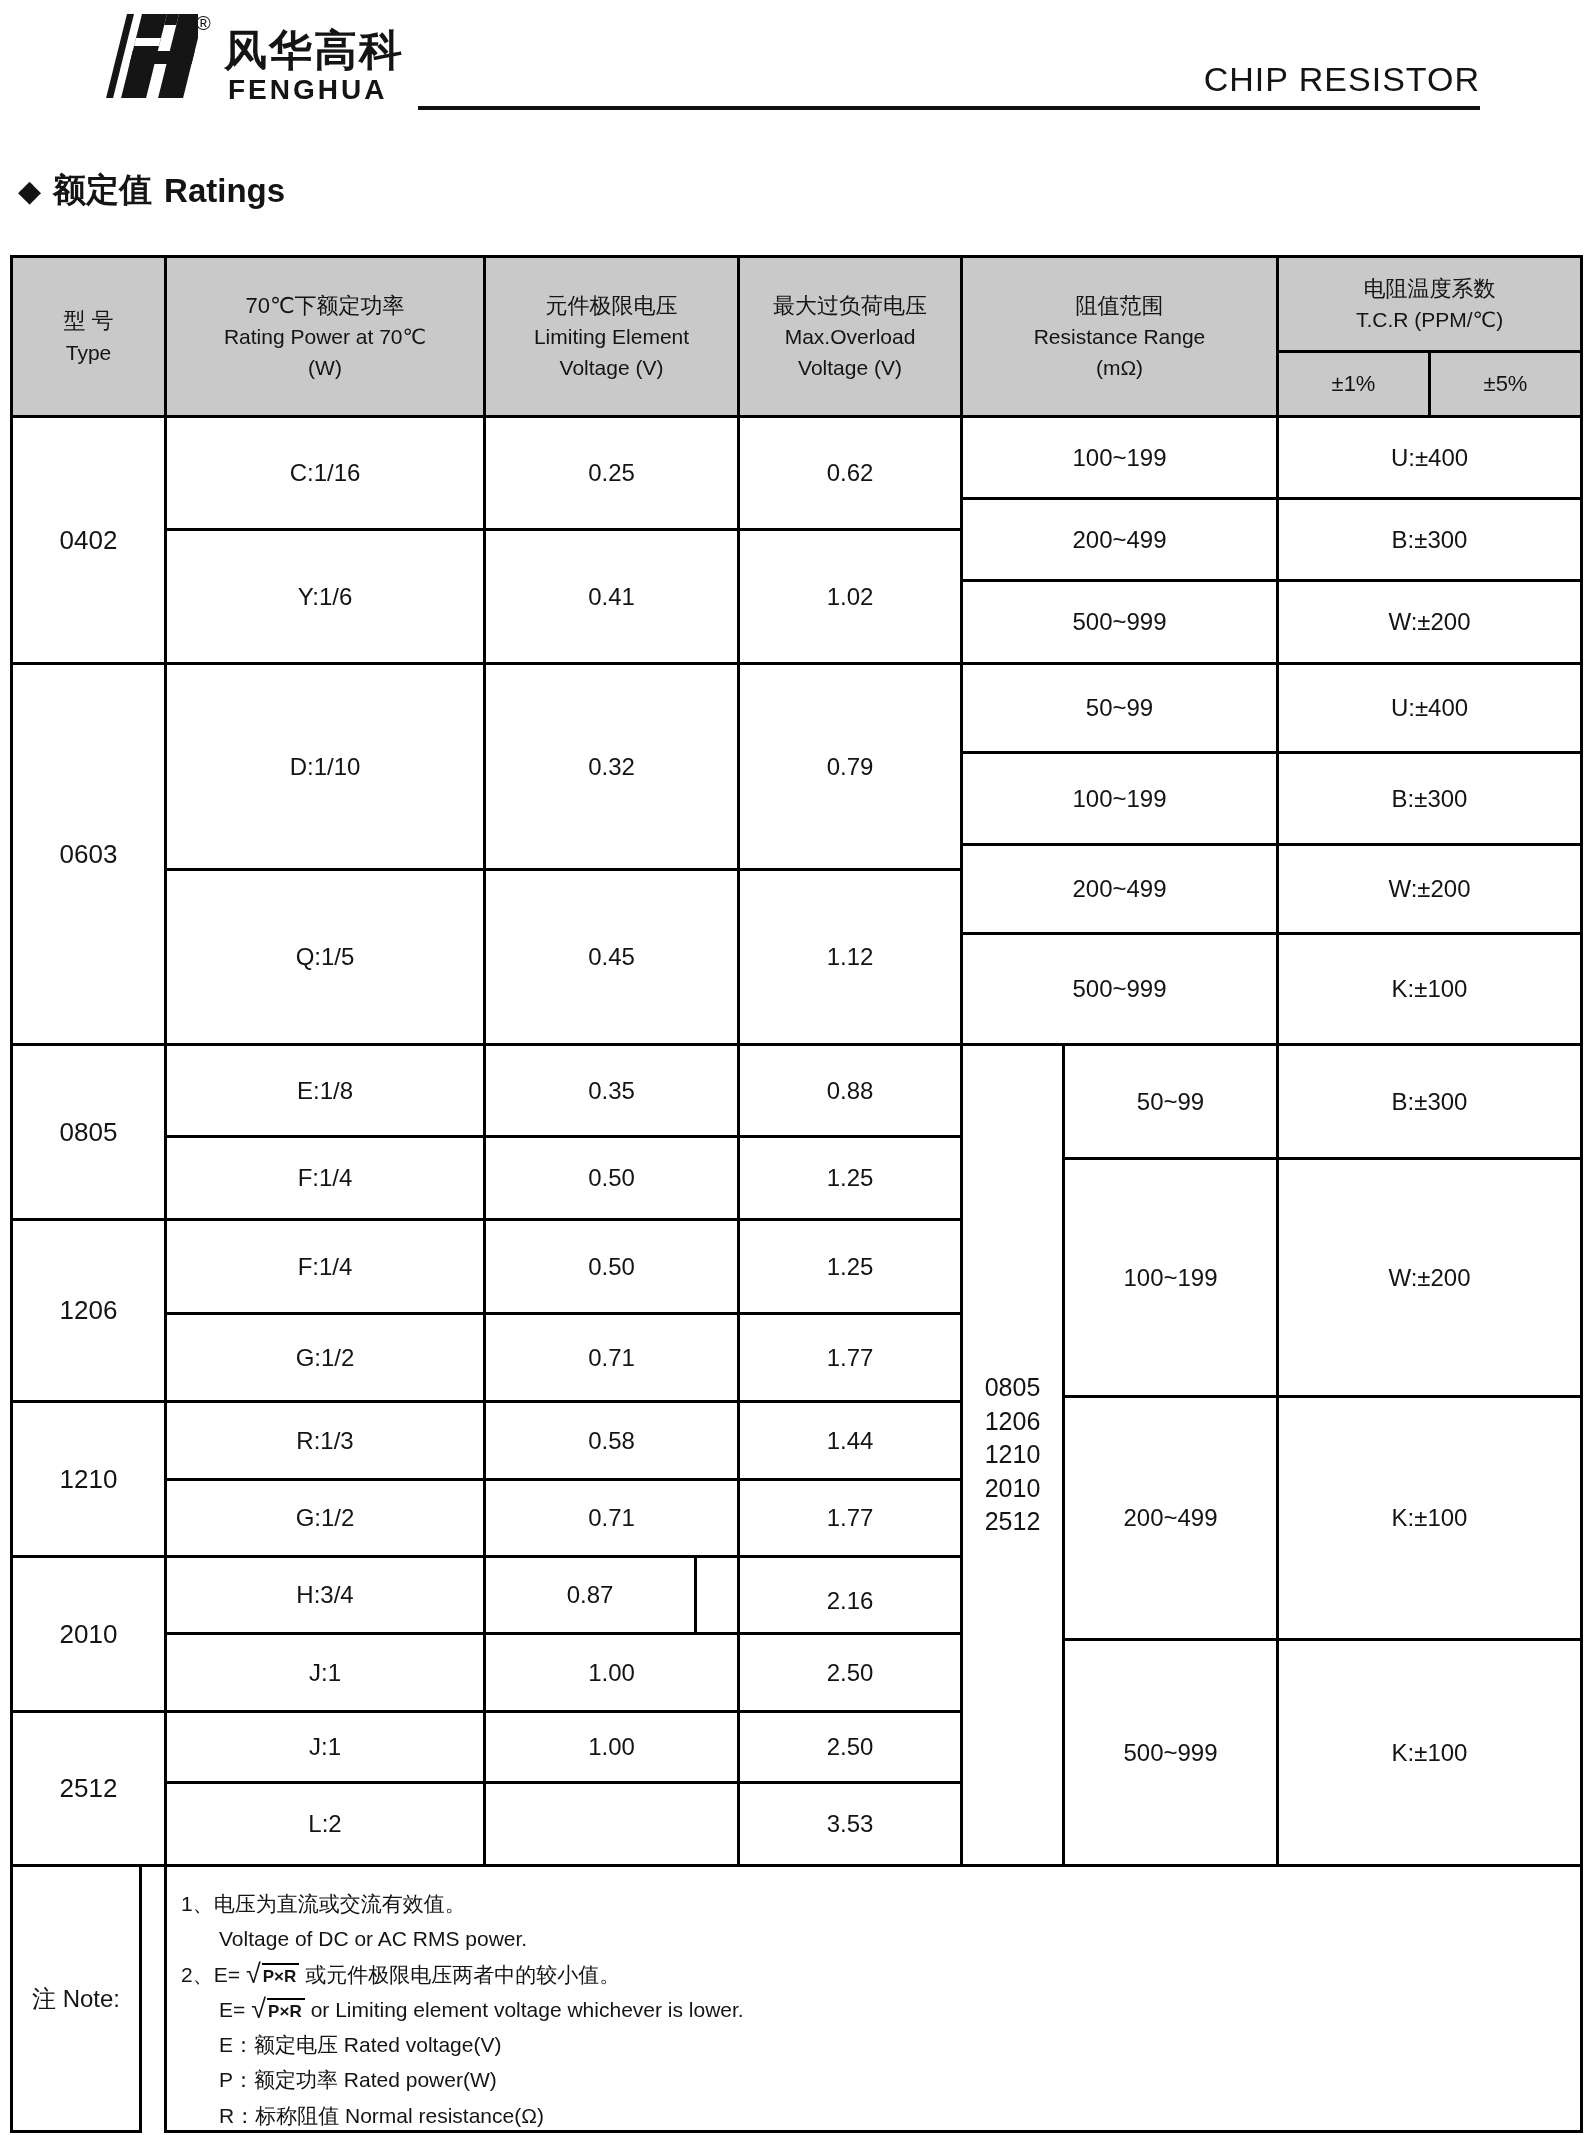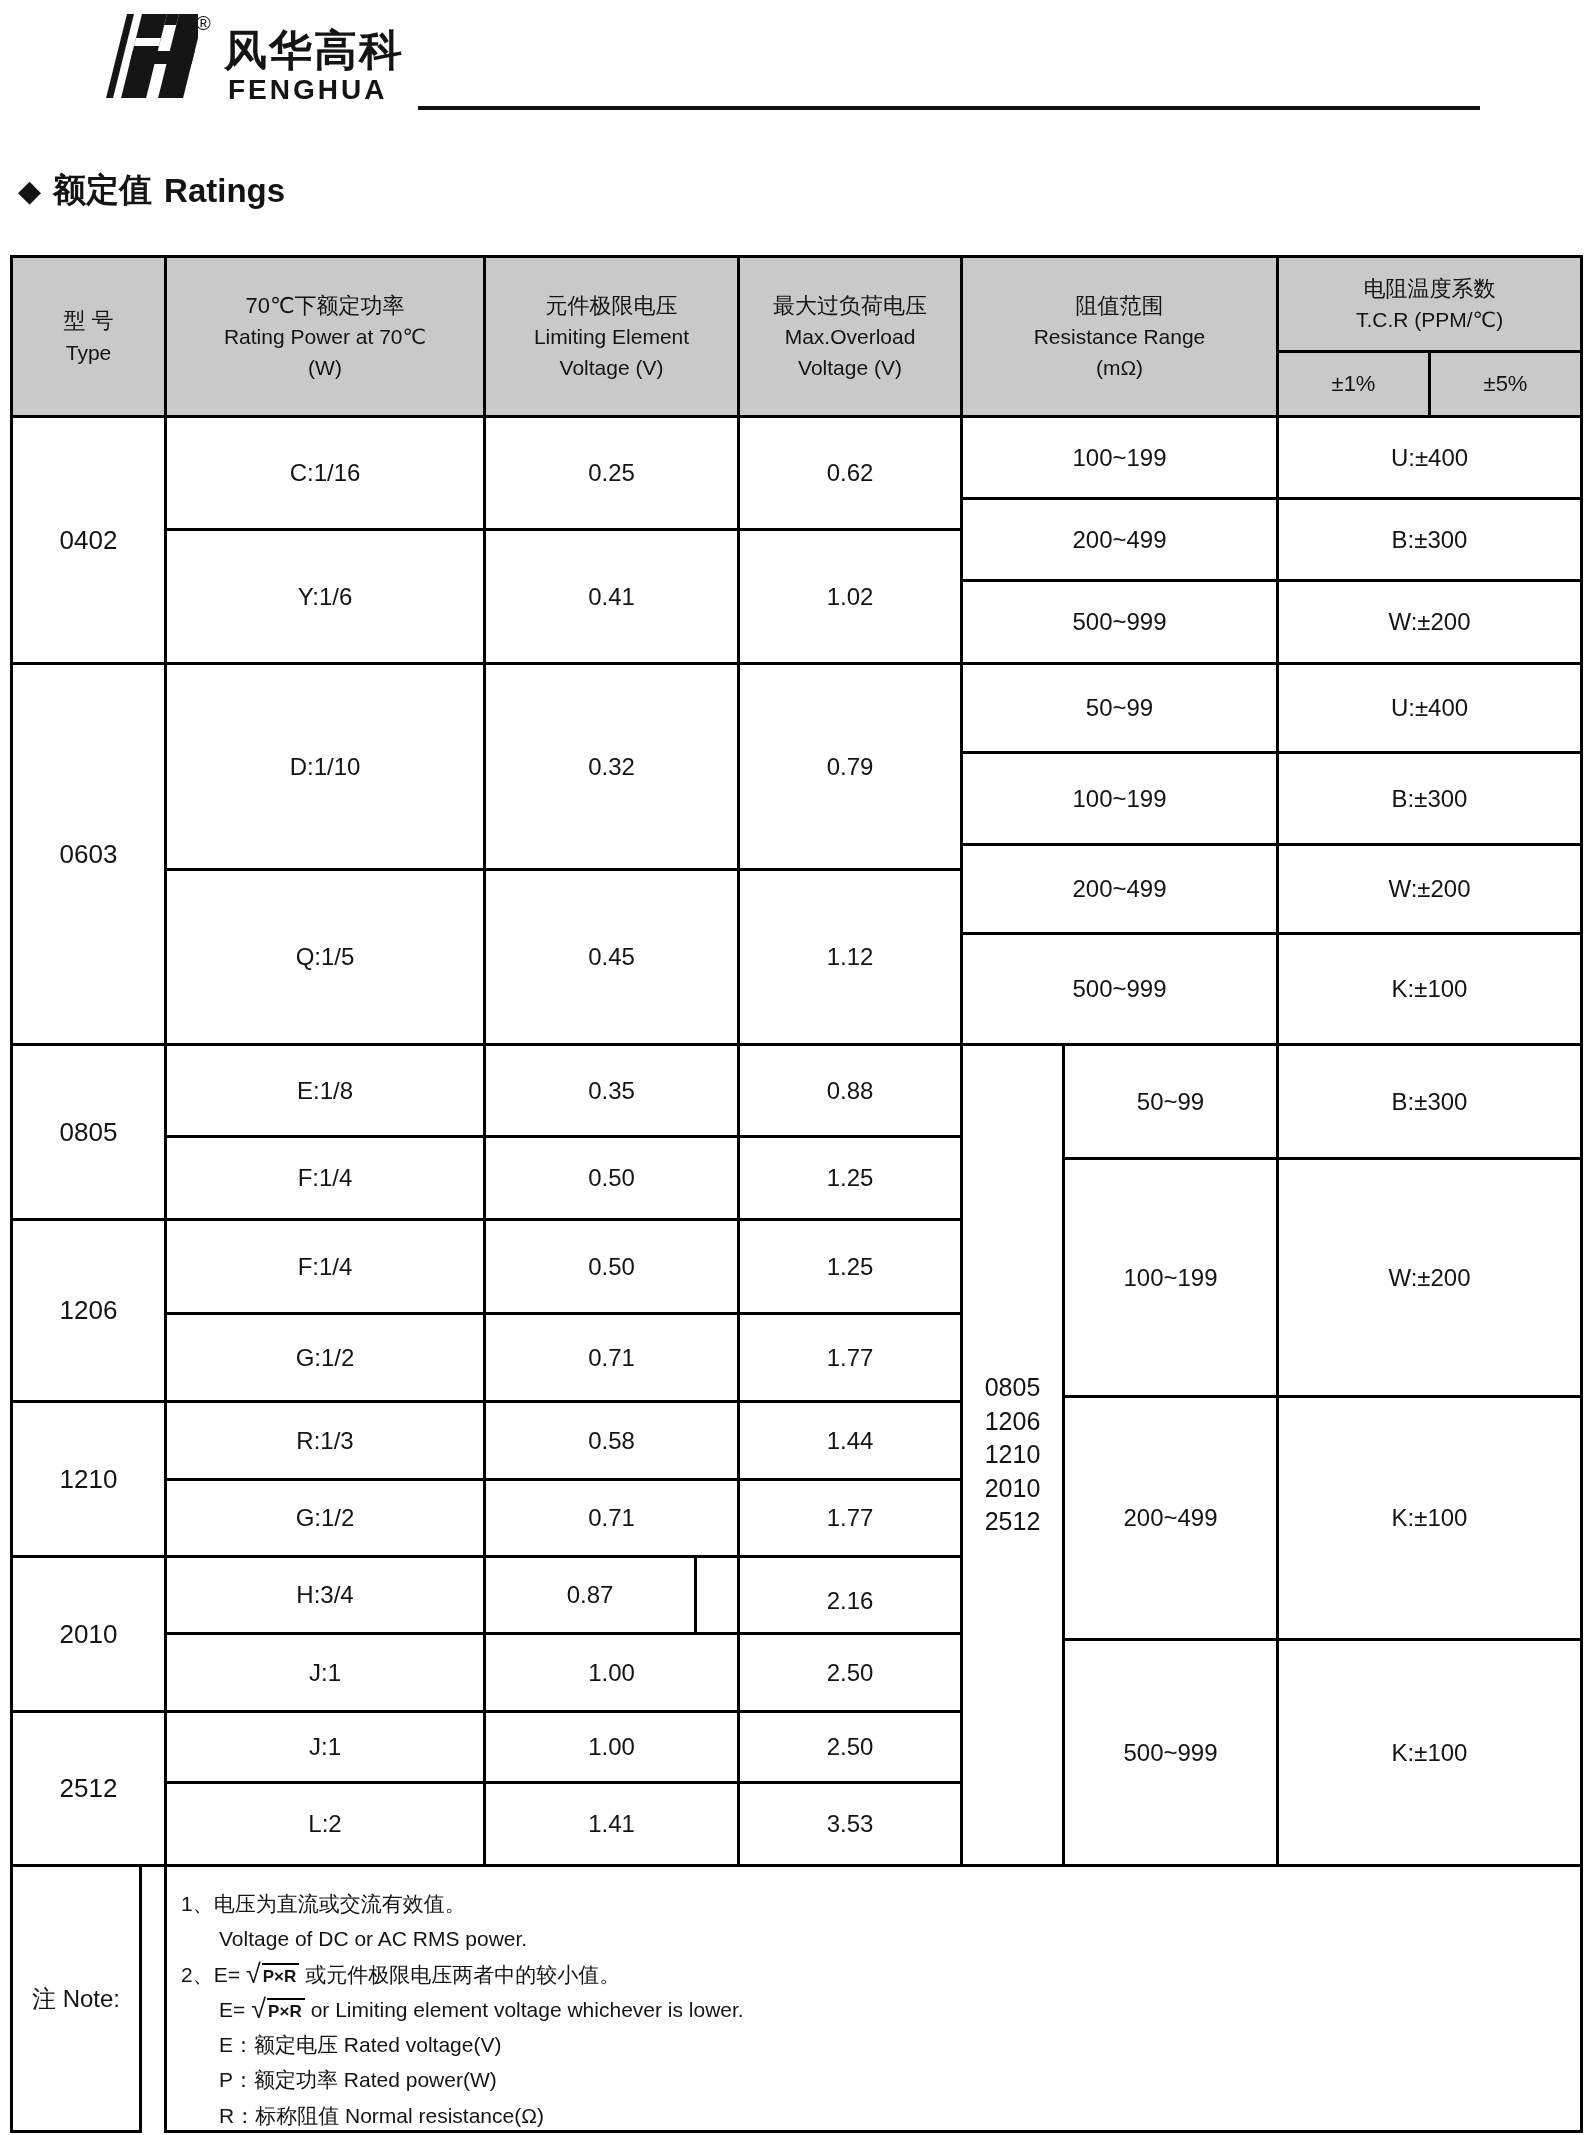--- a/index.html
+++ b/index.html
@@ -51,20 +51,21 @@
       <rect x="43" y="4" width="25" height="84"></rect>
       <rect x="80" y="4" width="25" height="84"></rect>
       <rect x="43" y="41" width="62" height="13"></rect>
       <rect x="68" y="4" width="12" height="11"></rect>
       <rect x="43" y="28" width="25" height="8" fill="#ffffff"></rect>
     </g>
   </svg>
   <div class="reg-mark">®</div>
   <div class="brand-cn">风华高科</div>
   <div class="brand-en">FENGHUA</div>
+  <div class="doc-title">CHIP RESISTOR</div>
   <div class="head-rule"></div>
 
   <div class="sec-title">
     <span class="dia">◆</span>
     <span class="t">额定值</span>
     <span class="t">Ratings</span>
   </div>
 
   <div class="c hd" style="left:10px;top:255px;width:157px;height:163px;">
     <div>型 号</div>
@@ -157,21 +158,20 @@
   <div class="c" style="left:737px;top:1555px;width:226px;height:92px;">2.16</div>
   <div class="c" style="left:164px;top:1632px;width:322px;height:81px;">J:1</div>
   <div class="c" style="left:483px;top:1632px;width:257px;height:81px;">1.00</div>
   <div class="c" style="left:737px;top:1632px;width:226px;height:81px;">2.50</div>
 
   <div class="c typ" style="left:10px;top:1710px;width:157px;height:157px;">2512</div>
   <div class="c" style="left:164px;top:1710px;width:322px;height:74px;">J:1</div>
   <div class="c" style="left:483px;top:1710px;width:257px;height:74px;">1.00</div>
   <div class="c" style="left:737px;top:1710px;width:226px;height:74px;">2.50</div>
   <div class="c" style="left:164px;top:1781px;width:322px;height:86px;">L:2</div>
-  <div class="c" style="left:483px;top:1781px;width:257px;height:86px;">1.41</div>
   <div class="c" style="left:737px;top:1781px;width:226px;height:86px;">3.53</div>
 
   <div class="c sizes" style="left:960px;top:1043px;width:105px;height:824px;">
     <div>0805</div>
     <div>1206</div>
     <div>1210</div>
     <div>2010</div>
     <div>2512</div>
   </div>
   <div class="c" style="left:1062px;top:1043px;width:217px;height:117px;">50~99</div>

